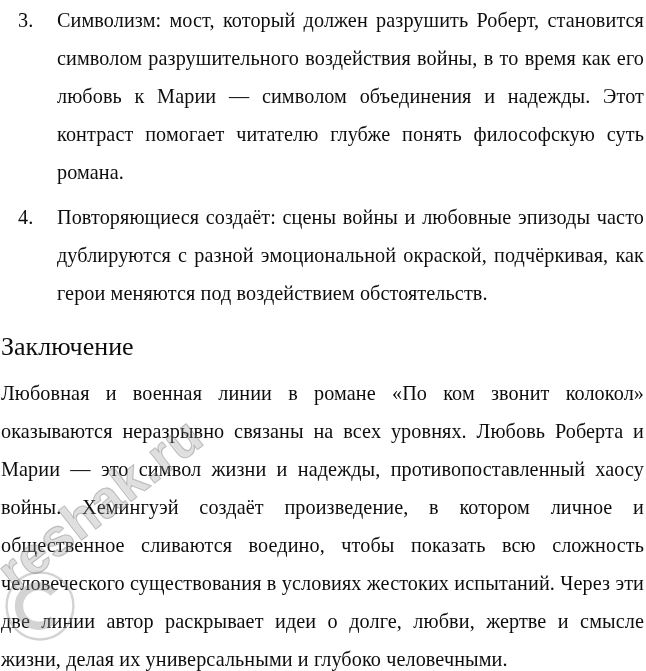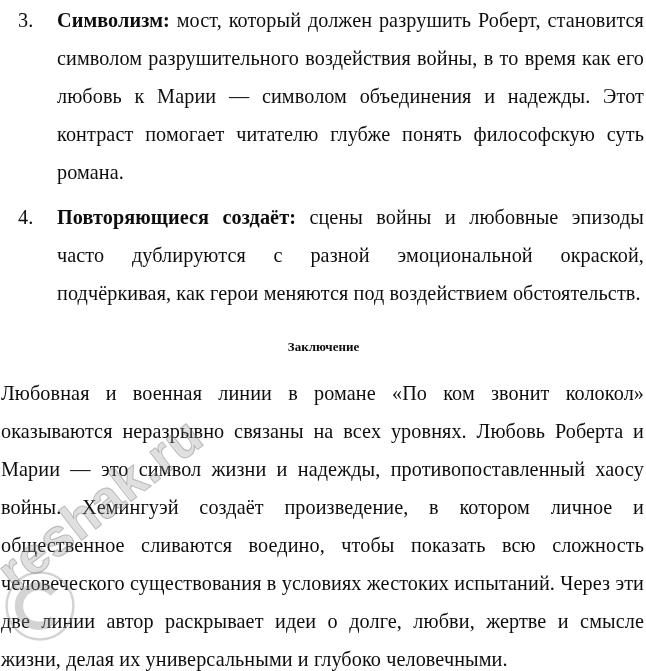--- a/index.html
+++ b/index.html
@@ -80,33 +80,33 @@
     position: absolute;
     left: 18px;
     top: 0;
     width: 32px;
     text-align: left;
     font-size: 20.2px;
     line-height: 38px;
     font-weight: 400;
   }
   .ol-item .lead {
-    font-weight: 700;
+    font-weight: 400;
   }
 
   .item-3 { margin-top: 1px; }
   .item-4 { margin-top: 7px; }
 
   .section-heading {
     margin: 16px 0 0 0;
     padding: 0 0 0 1px;
-    font-size: 13px;
+    font-size: 26px;
     line-height: 38px;
-    font-weight: 700;
-    text-align: center;
+    font-weight: 400;
+    text-align: left;
   }
 
   .body-paragraph {
     margin: 8px 0 0 0;
     padding: 0 2px 0 1px;
     text-align: justify;
     text-justify: inter-word;
     font-size: 20.2px;
     line-height: 38px;
     letter-spacing: 0.1px;

